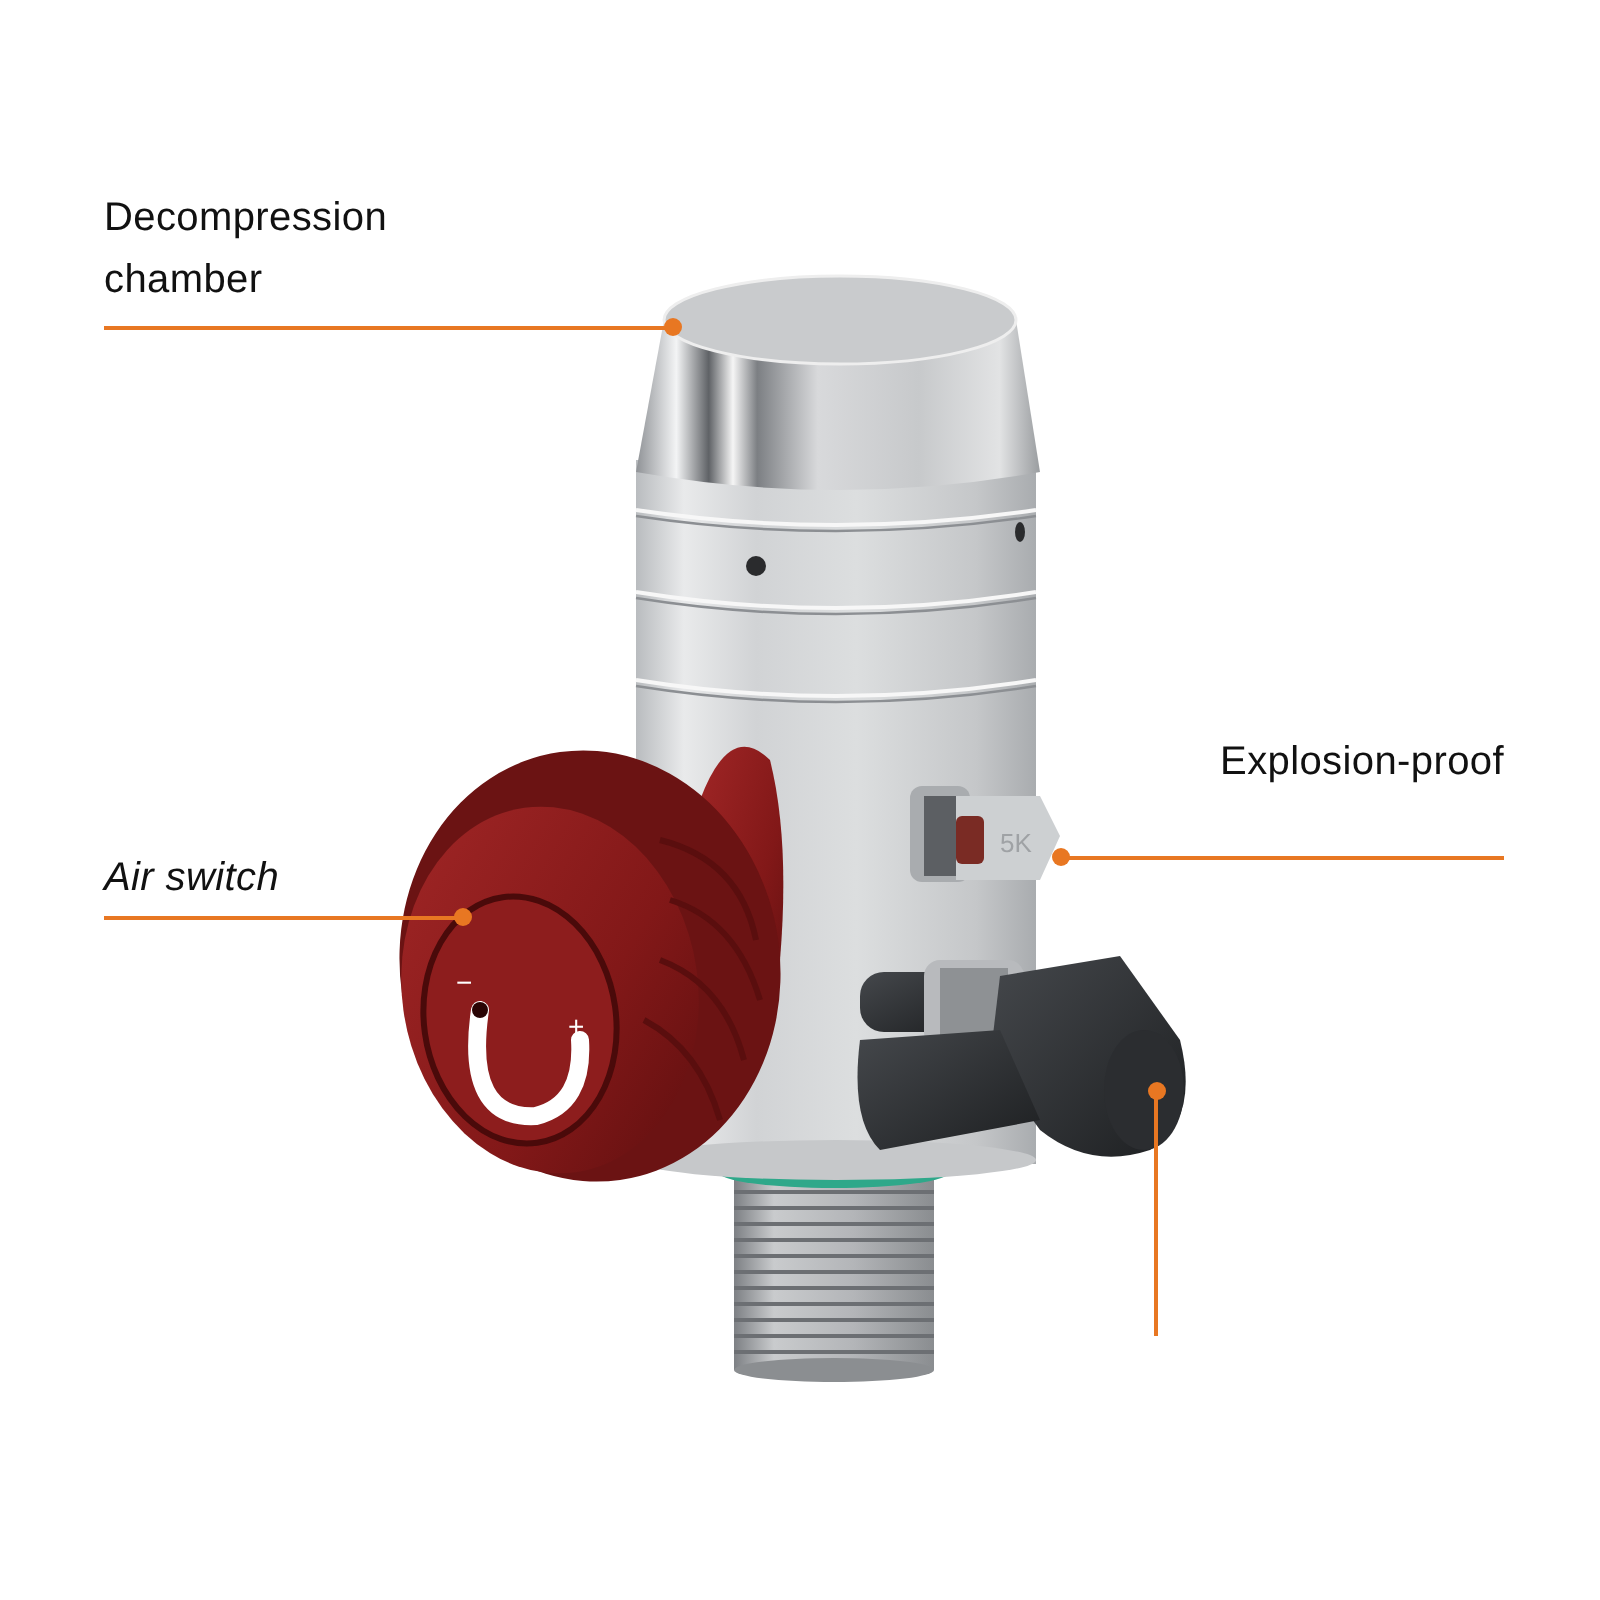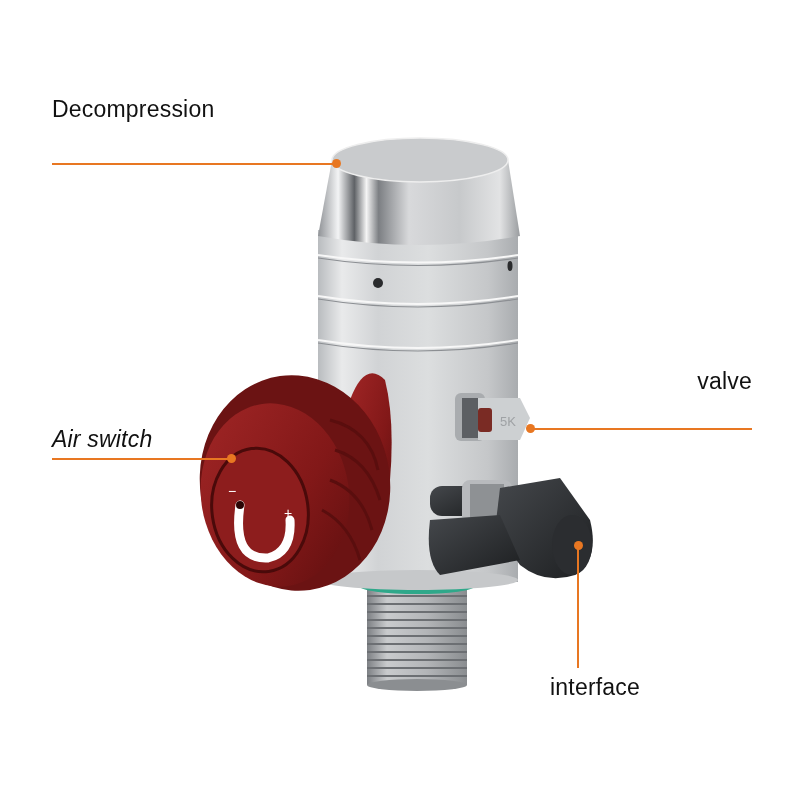--- a/index.html
+++ b/index.html
@@ -1,18 +1,18 @@
 <!DOCTYPE html>
 <html><head>
 <meta charset="utf-8">
 <style>
   html, body { margin:0; padding:0; background:#ffffff; }
   body { width:800px; height:800px; position:relative; overflow:hidden;
          font-family:"Liberation Sans", "DejaVu Sans", sans-serif; }
-  .label { position:absolute; color:#111111; font-size:23px; font-weight:500; line-height:31px; letter-spacing:0.2px; }
+  .label { position:absolute; color:#111111; font-size:20px; font-weight:500; line-height:31px; letter-spacing:0.2px; }
   .label span { display:block; }
   .right { text-align:right; }
   .line { position:absolute; background:#e87722; }
   .dot { position:absolute; width:9px; height:9px; border-radius:50%; background:#e87722; }
   svg { position:absolute; left:0; top:0; }
 </style>
 </head>
 <body>
 
 <svg width="800" height="800" viewBox="0 0 800 800">
@@ -128,33 +128,33 @@
     <ellipse cx="260" cy="510" rx="48" ry="62" fill="#8d1d1d" stroke="#4a0a0a" stroke-width="3" transform="rotate(-8 260 510)"></ellipse>
     <path d="M240 505 Q232 560 268 558 Q292 552 290 520" stroke="#ffffff" stroke-width="9" fill="none" stroke-linecap="round"></path>
     <circle cx="240" cy="505" r="4" fill="#2a0505"></circle>
     <text x="228" y="496" font-size="14" fill="#ffffff" font-family="Liberation Sans, sans-serif">−</text>
     <text x="284" y="518" font-size="14" fill="#ffffff" font-family="Liberation Sans, sans-serif">+</text>
   </g>
 </svg>
 
 <div class="label" style="left:52px; top:94px;">
   <span>Decompression</span>
+  <span>chamber</span>
 </div>
 <div class="line" style="left:52px; top:163px; width:285px; height:2px;"></div>
 <div class="dot" style="left:332px; top:159px;"></div>
 
 <div class="label right" style="left:500px; top:366px; width:252px;">
-  <span>valve</span>
+  <span>Explosion-proof</span>
 </div>
 <div class="line" style="left:530px; top:428px; width:222px; height:2px;"></div>
 <div class="dot" style="left:526px; top:424px;"></div>
 
 <div class="label" style="left:52px; top:424px;font-style:italic;">
   <span>Air switch</span>
 </div>
 <div class="line" style="left:52px; top:458px; width:180px; height:2px;"></div>
 <div class="dot" style="left:227px; top:454px;"></div>
 
 <div class="line" style="left:577px; top:546px; width:2px; height:122px;"></div>
 <div class="dot" style="left:574px; top:541px;"></div>
 <div class="label" style="left:550px; top:672px;">
-  <span>interface</span>
 </div>
 
 </body></html>

